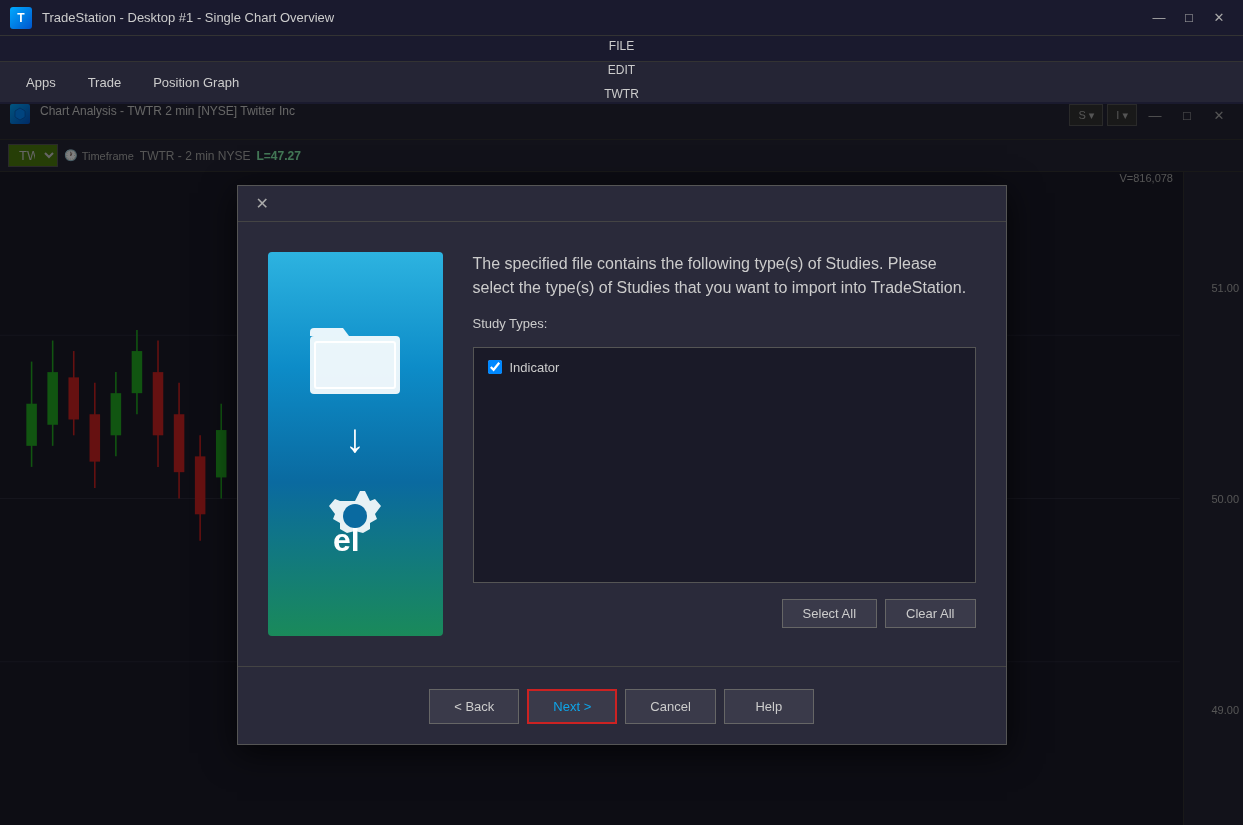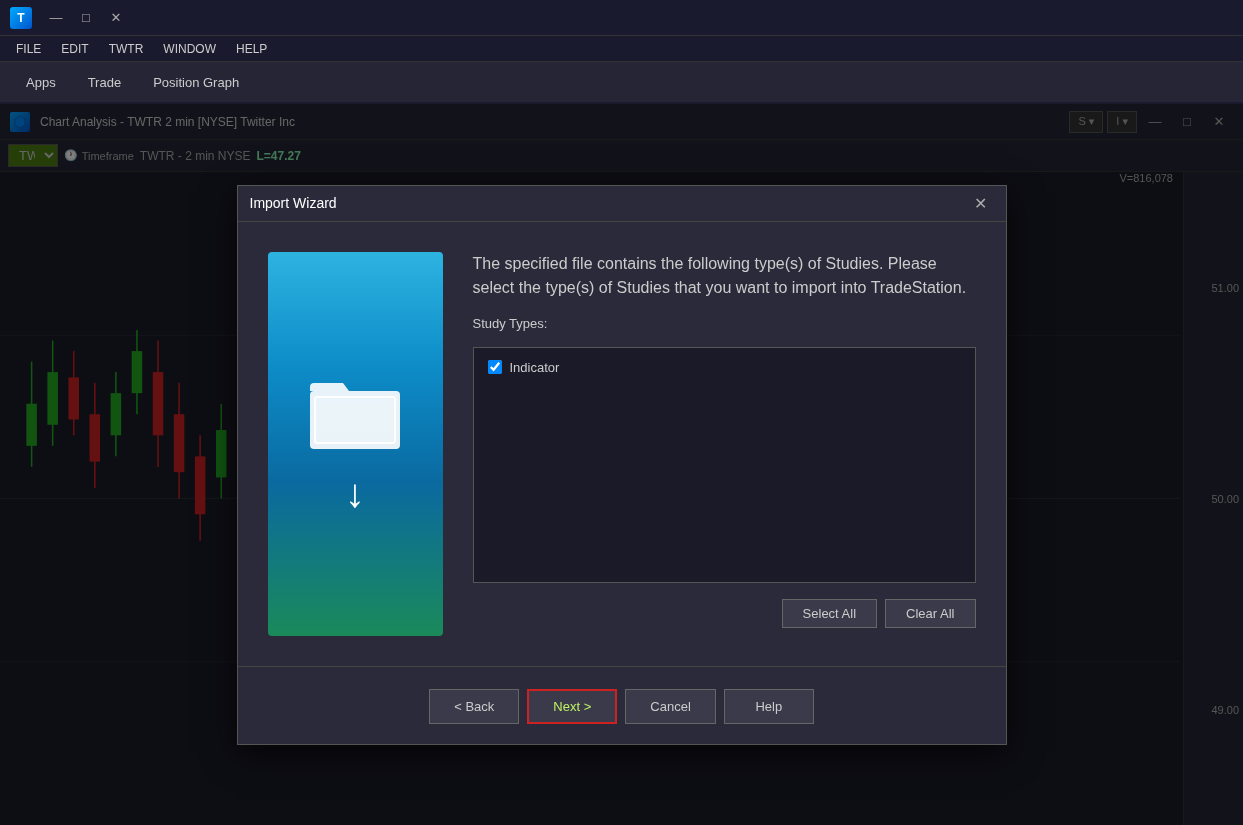--- a/index.html
+++ b/index.html
@@ -58,20 +58,21 @@
 
     
     .menu-bar {
       background: #1a1a2e;
       height: 26px;
       display: flex;
       align-items: center;
       padding: 0 8px;
       gap: 4px;
       border-bottom: 1px solid #333;
+      flex-direction: column;
     }
     .menu-item {
       color: #cccccc;
       font-size: 12px;
       padding: 3px 8px;
       cursor: pointer;
       border-radius: 2px;
     }
 
     
@@ -116,21 +117,21 @@
       left: 0;
       right: 0;
       bottom: 0;
       background: #1a1a28;
     }
 
     .chart-header {
       background: #252535;
       height: 36px;
       display: flex;
-      align-items: center;
+      align-items: flex-start;
       padding: 0 10px;
       gap: 10px;
       border-bottom: 1px solid #333;
     }
     .chart-title {
       color: #cccccc;
       font-size: 12px;
     }
     .chart-logo {
       width: 20px;
@@ -354,21 +355,21 @@
       border: 1px solid #666;
       color: #cccccc;
       font-size: 13px;
       padding: 8px 24px;
       cursor: pointer;
       min-width: 90px;
     }
     .footer-btn.next-btn {
       background: #3a3a4a;
       border: 2px solid #cc2222;
-      color: #bef264;
+      color: #0ea5e9;
     }
 
     
     .price-scale {
       position: absolute;
       right: 0;
       top: 0;
       width: 60px;
       height: 100%;
       background: #252535;
@@ -384,20 +385,21 @@
       text-align: right;
     }
   </style>
 </head>
 <body>
 
 <div class="title-bar">
   <div class="title-bar-logo">
     <span>T</span>
   </div>
+  <span class="title-bar-text">TradeStation  -  Desktop #1 - Single Chart Overview</span>
   <div class="title-bar-controls">
     <button class="title-btn">—</button>
     <button class="title-btn">□</button>
     <button class="title-btn close">✕</button>
   </div>
 </div>
 
 <div class="menu-bar">
   <span class="menu-item">FILE</span>
   <span class="menu-item">EDIT</span>
@@ -501,38 +503,46 @@
         </div>
 
         <div style="position:absolute;top:0;right:70px;color:#aaaaaa;font-size:11px;">V=816,078</div>
       </div>
     </div>
 
     <div class="dialog-overlay">
       <div class="dialog">
 
         <div class="dialog-header">
-          <span class="dialog-title">Import Wizard</span>
           <button class="dialog-close-btn">✕</button>
         </div>
 
         <div class="dialog-body">
 
           <div class="icon-panel">
 
             <div class="folder-icon">
               <svg viewBox="0 0 100 80" fill="none" xmlns="http://www.w3.org/2000/svg">
                 <rect x="5" y="20" width="90" height="58" rx="4" fill="white" fill-opacity="0.9"></rect>
                 <path d="M5 20 L5 16 Q5 12 9 12 L38 12 L44 20 Z" fill="white" fill-opacity="0.9"></path>
                 <rect x="10" y="26" width="80" height="46" rx="2" fill="white" fill-opacity="0.15" stroke="white" stroke-width="2"></rect>
               </svg>
             </div>
 
             <div style="color:white;font-size:40px;text-align:center;">↓</div>
 
+            <div class="gear-el-icon">
+              <svg viewBox="0 0 100 90" fill="none" xmlns="http://www.w3.org/2000/svg">
+
+                <path d="M50 20 L55 10 L60 10 L65 20 L70 18 L76 25 L70 33 L72 38 L65 42 L65 48 L58 52 L50 50 L42 52 L35 48 L35 42 L28 38 L30 33 L24 25 L30 18 L35 20 Z" fill="white" fill-opacity="0.9"></path>
+                <circle cx="50" cy="35" r="12" fill="#0a6aa0"></circle>
+
+                <text x="28" y="70" font-size="32" font-weight="bold" fill="white" font-family="Arial">el</text>
+              </svg>
+            </div>
           </div>
 
           <div class="dialog-content">
             <p class="description-text">The specified file contains the following type(s) of Studies. Please select the type(s) of Studies that you want to import into TradeStation.</p>
 
             <div style="color:#cccccc;font-size:13px;">Study Types:</div>
 
             <div class="study-types-list">
               <div class="study-type-item">
                 <input type="checkbox" class="study-checkbox" checked="" style="">

